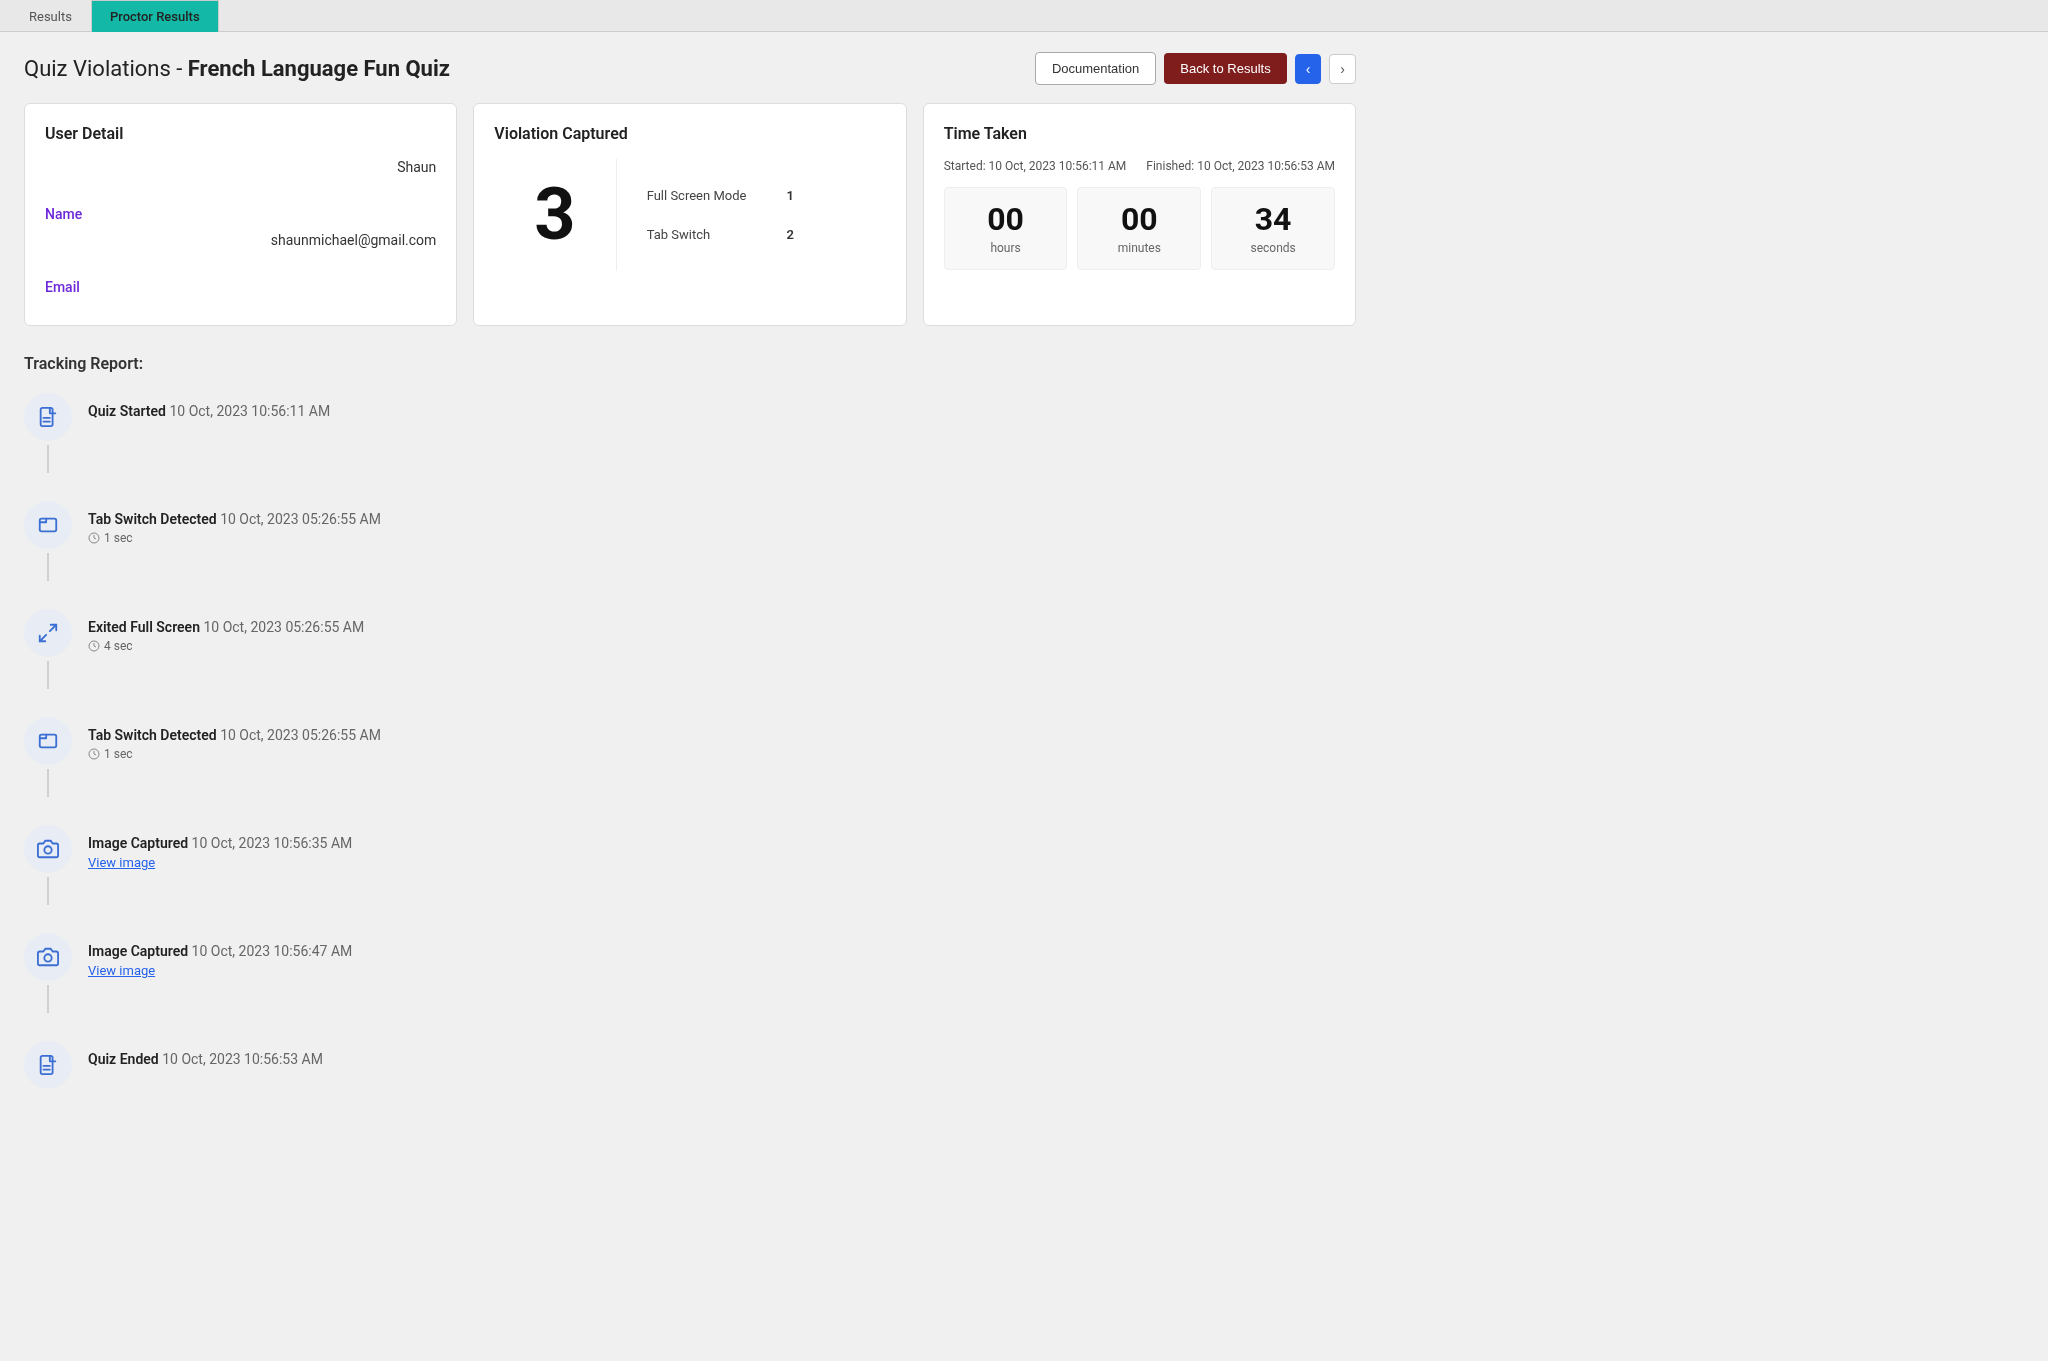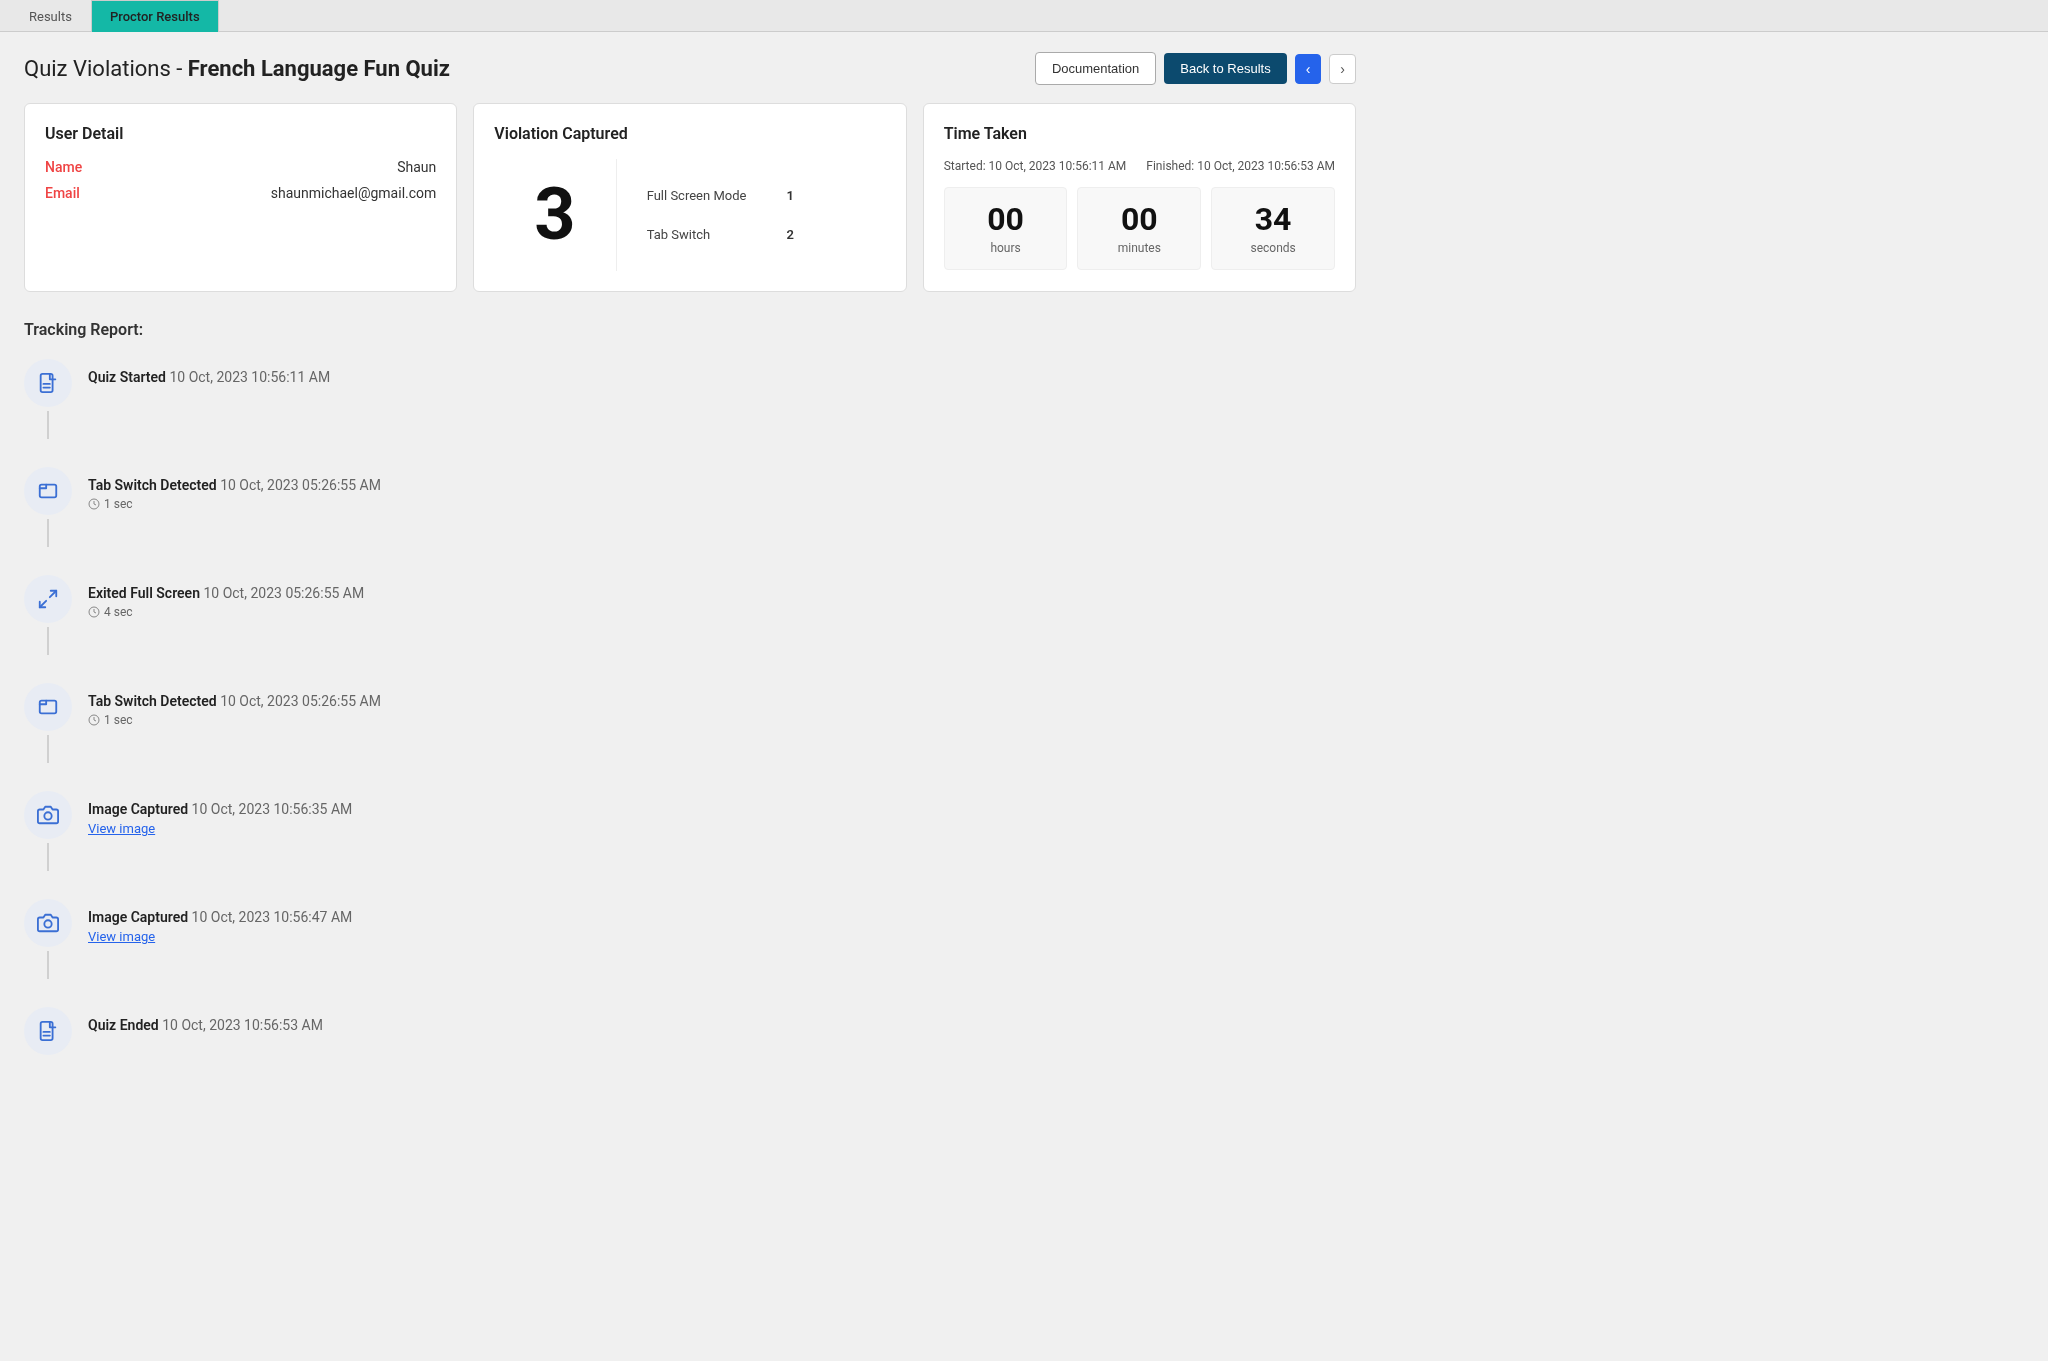--- a/index.html
+++ b/index.html
@@ -62,21 +62,21 @@
       padding: 8px 16px;
       border: 1px solid #aaa;
       background: #fff;
       color: #333;
       border-radius: 4px;
       cursor: pointer;
       font-size: 13px;
     }
     .btn-back {
       padding: 8px 16px;
-      background: #0c4a6e;
+      background: #7f1d1d;
       color: #fff;
       border: none;
       border-radius: 4px;
       cursor: pointer;
       font-size: 13px;
       font-weight: 500;
     }
     .btn-nav {
       padding: 7px 10px;
       border: 1px solid #ccc;
@@ -114,21 +114,22 @@
     }
 
     
     .user-detail-row {
       display: flex;
       justify-content: space-between;
       margin-bottom: 10px;
     }
     .user-detail-label {
       font-weight: 500;
-      color: #ef4444;
+      color: #6d28d9;
+      margin-top: 47px;
     }
     .user-detail-value {
       color: #333;
     }
 
     
     .violation-card-inner {
       display: flex;
       align-items: stretch;
       gap: 0;

